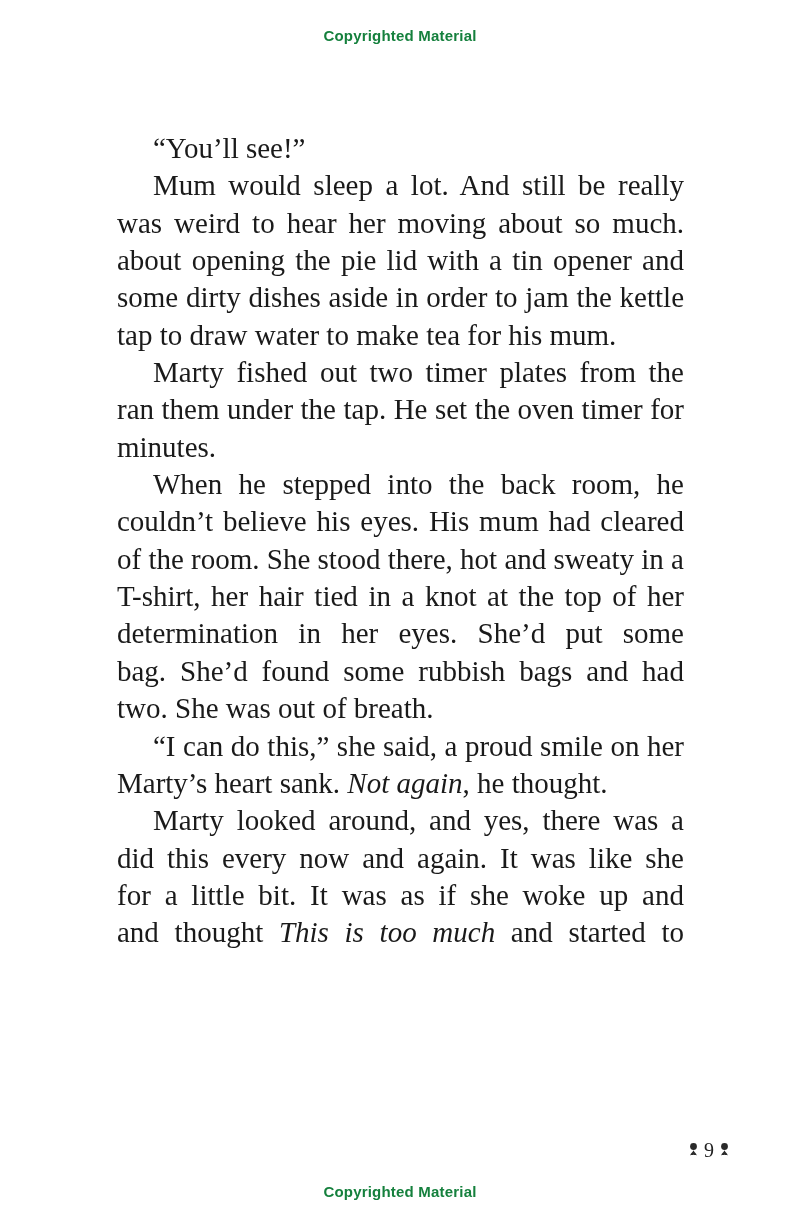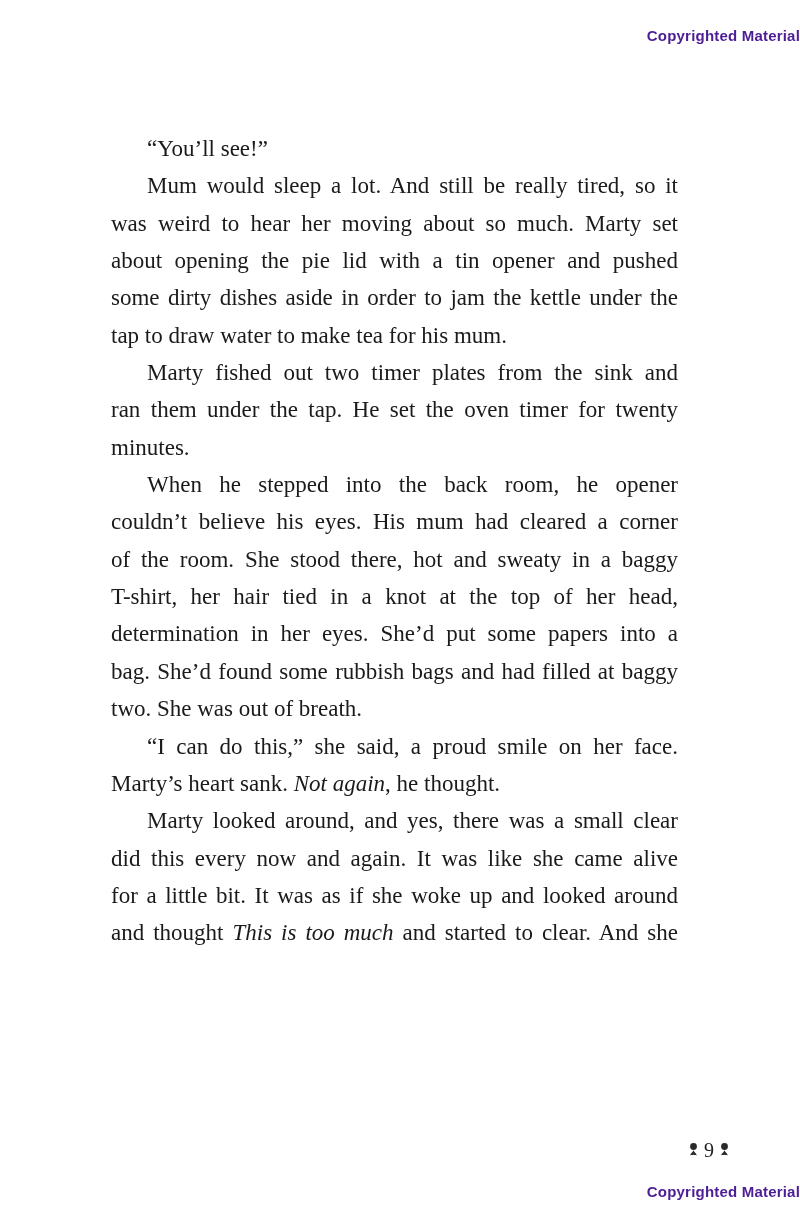--- a/index.html
+++ b/index.html
@@ -11,36 +11,36 @@
     width: 800px;
     height: 1228px;
     position: relative;
     overflow: hidden;
     font-family: "Liberation Serif", serif;
   }
   .copyright {
     position: absolute;
     left: 0;
     width: 800px;
-    text-align: right;
+    text-align: center;
     font-family: "Liberation Sans", sans-serif;
     font-weight: bold;
     font-size: 15px;
-    color: #4c1d95;
+    color: #15803d;
     letter-spacing: 0.2px;
   }
   .copyright.top { top: 27px; }
   .copyright.bottom { top: 1183px; }
 
   .page-text {
     position: absolute;
-    left: 111px;
+    left: 117px;
     top: 130px;
     width: 567px;
-    font-size: 23px;
+    font-size: 29px;
     line-height: 37.35px;
     color: #1a1a1a;
   }
   .line {
     text-align: justify;
     text-align-last: justify;
     height: 37.35px;
     overflow: hidden;
     white-space: normal;
   }

